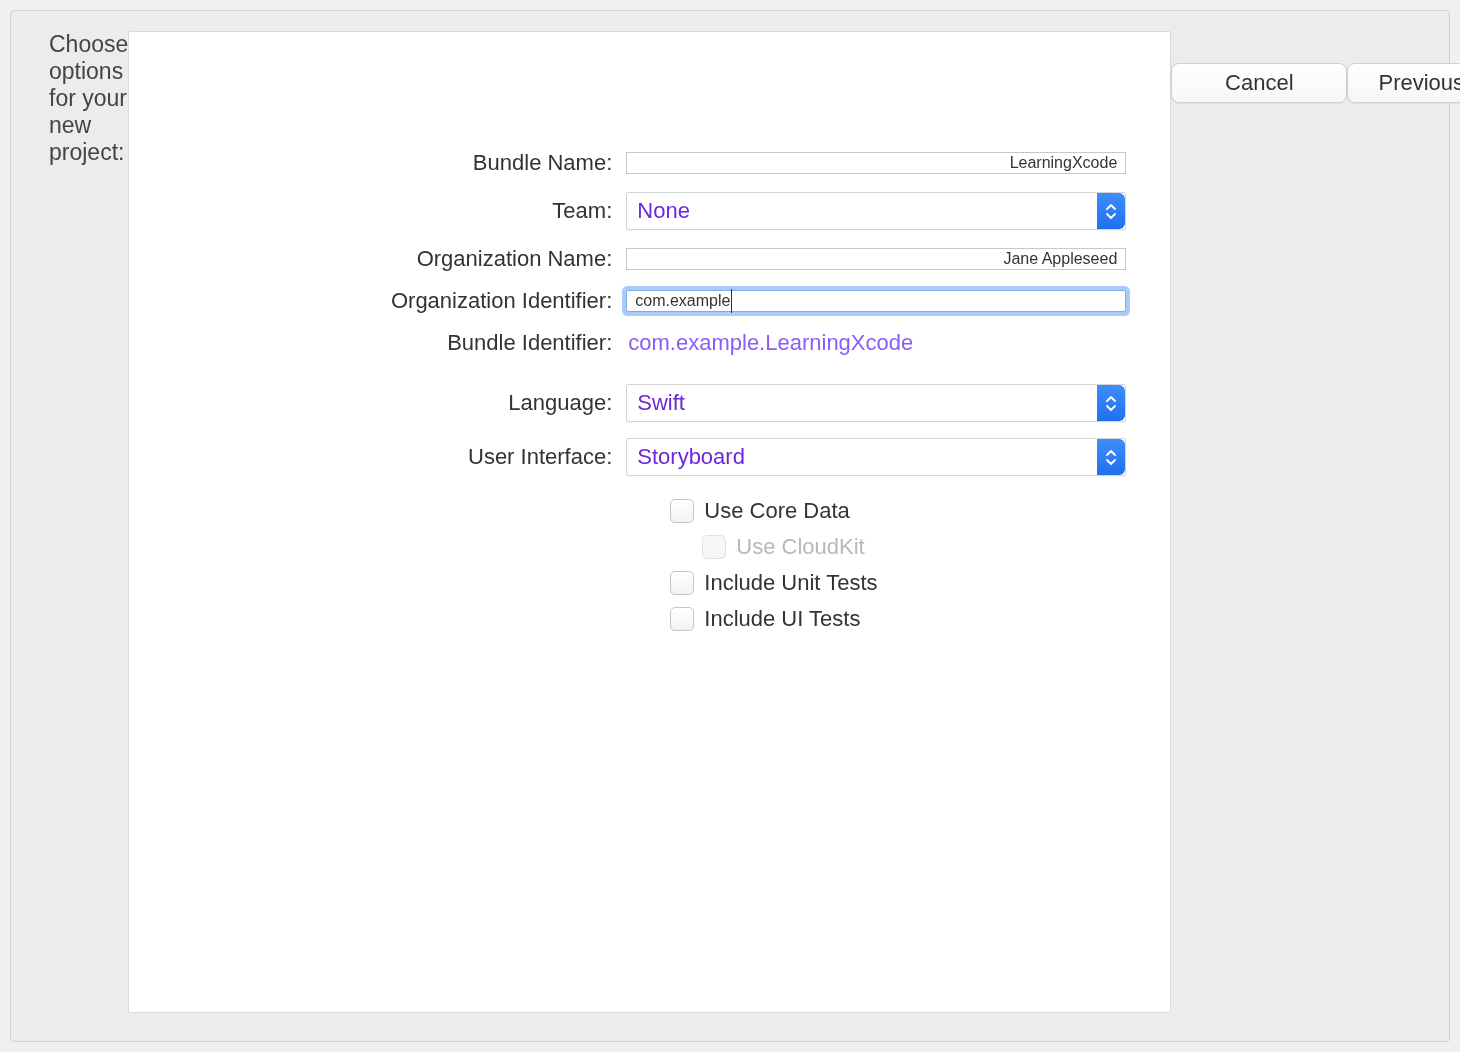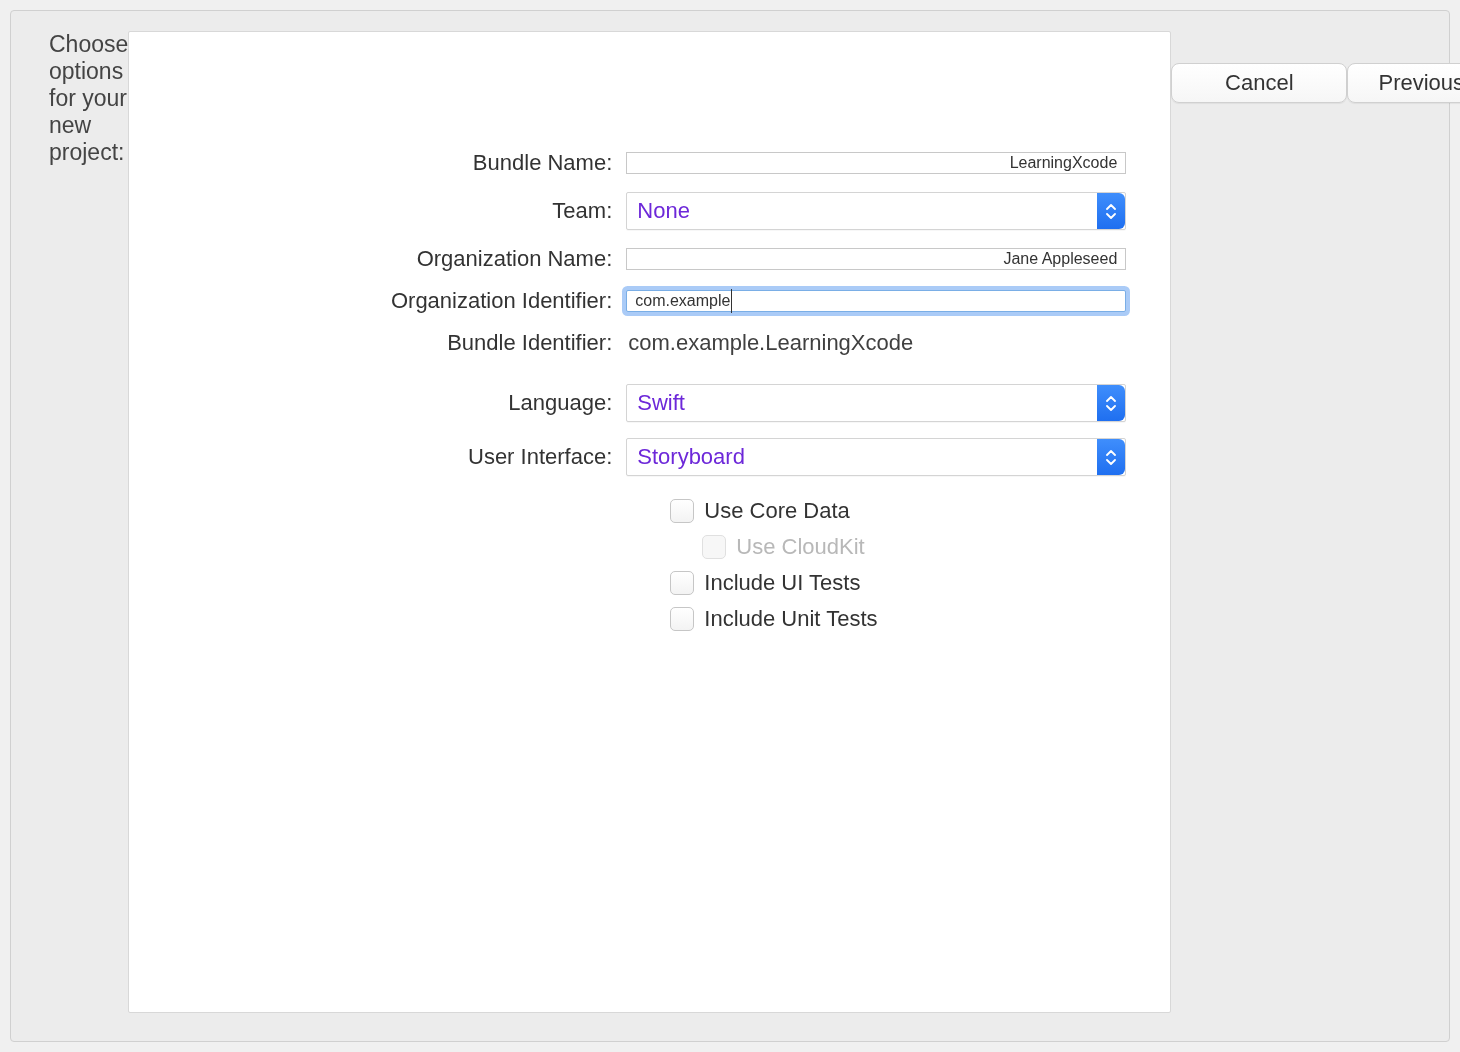--- a/index.html
+++ b/index.html
@@ -102,21 +102,21 @@
       border-radius: 0 6px 6px 0;
       display: flex;
       flex-direction: column;
       align-items: center;
       justify-content: center;
       gap: 3px;
     }
     .popup-caret svg { display: block; }
     .readonly-value {
       font-size: 22px;
-      color: #404040;
+      color: #8b5cf6;
       padding-left: 2px;
     }
     .checkbox-row {
       display: flex;
       align-items: center;
       margin-bottom: 10px;
     }
     .checkbox-indent {
       margin-left: 32px;
     }
@@ -273,25 +273,25 @@
           <div class="checkbox-row">
             <div class="checkbox"></div>
             <span class="checkbox-label">Use Core Data</span>
           </div>
           <div class="checkbox-row checkbox-indent">
             <div class="checkbox disabled"></div>
             <span class="checkbox-label disabled">Use CloudKit</span>
           </div>
           <div class="checkbox-row">
             <div class="checkbox"></div>
-            <span class="checkbox-label">Include UI Tests</span>
+            <span class="checkbox-label">Include Unit Tests</span>
           </div>
           <div class="checkbox-row">
             <div class="checkbox"></div>
-            <span class="checkbox-label">Include Unit Tests</span>
+            <span class="checkbox-label">Include UI Tests</span>
           </div>
         </div>
       </div>
 
     </div>
   </div>
 
   <div class="footer">
     <div class="cancel-wrap">
       <div class="btn">

